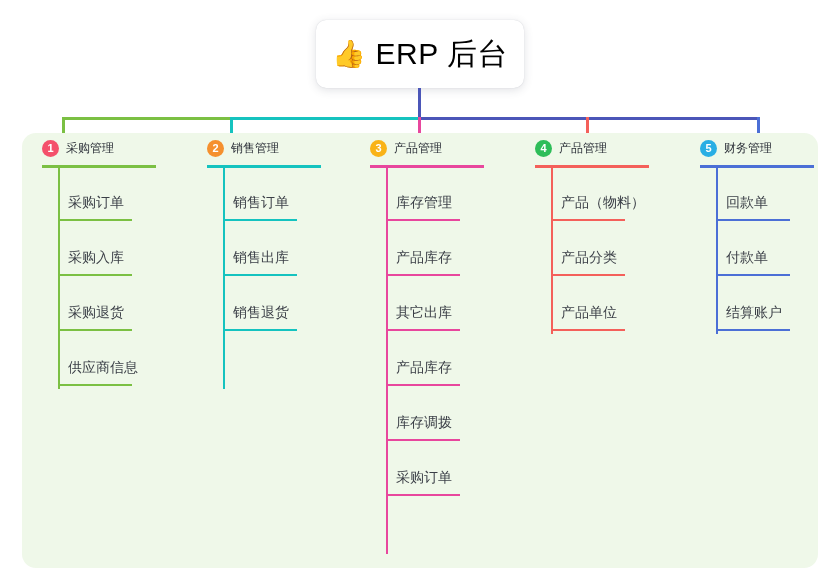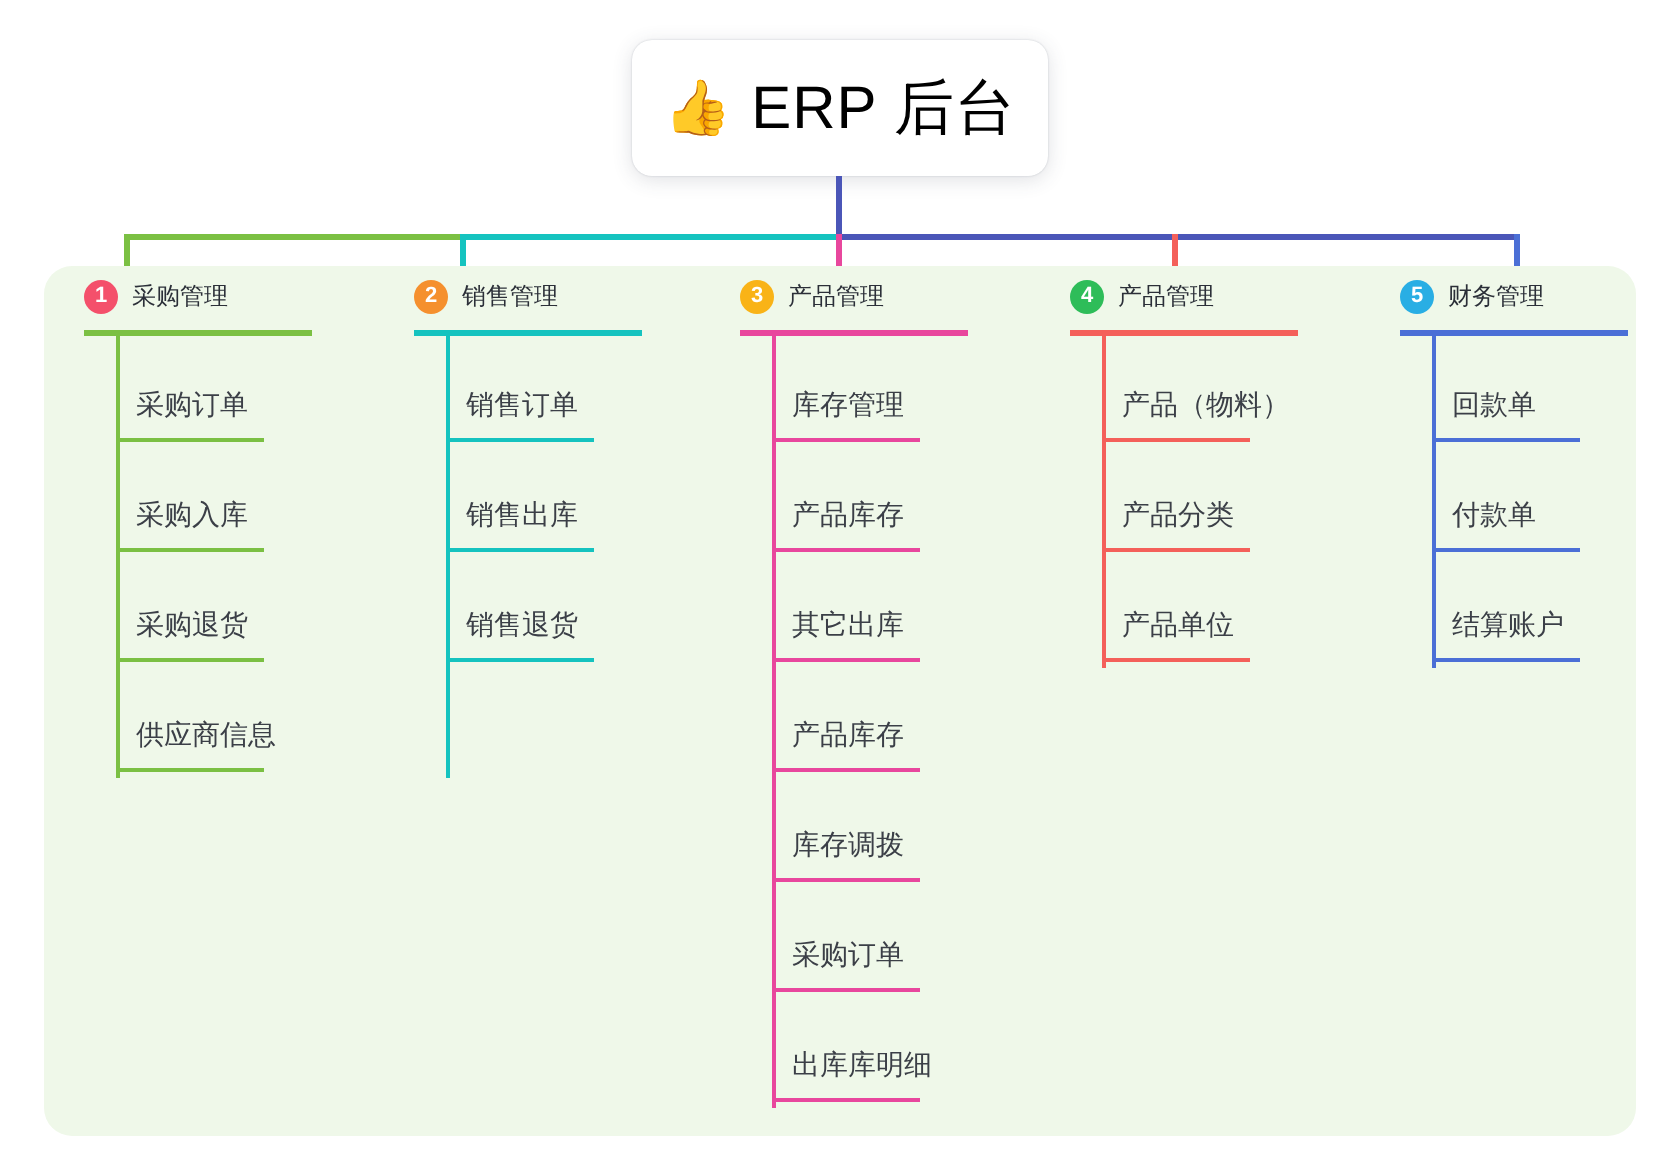--- a/index.html
+++ b/index.html
@@ -252,24 +252,20 @@
               <div class="leaf-rule" style="background: rgb(232, 71, 157);"></div>
             </div>
             <div class="leaf">
               <div class="leaf-label">库存调拨</div>
               <div class="leaf-rule" style="background: rgb(232, 71, 157);"></div>
             </div>
             <div class="leaf">
               <div class="leaf-label">采购订单</div>
               <div class="leaf-rule" style="background: rgb(232, 71, 157);"></div>
             </div>
-            <div class="leaf">
-              <div class="leaf-label">出库库明细</div>
-              <div class="leaf-rule" style="background: rgb(232, 71, 157);"></div>
-            </div>
           </div>
         </div>
         <div class="column" style="left: 503px;">
           <div class="col-header">
             <span class="col-badge" style="background: rgb(46, 189, 89);">4</span>
             <span class="col-title">产品管理</span>
           </div>
           <div class="col-rule" style="background: rgb(244, 96, 90);"></div>
           <div class="col-spine" style="background: rgb(244, 96, 90); height: 168px;"></div>
           <div class="items">

